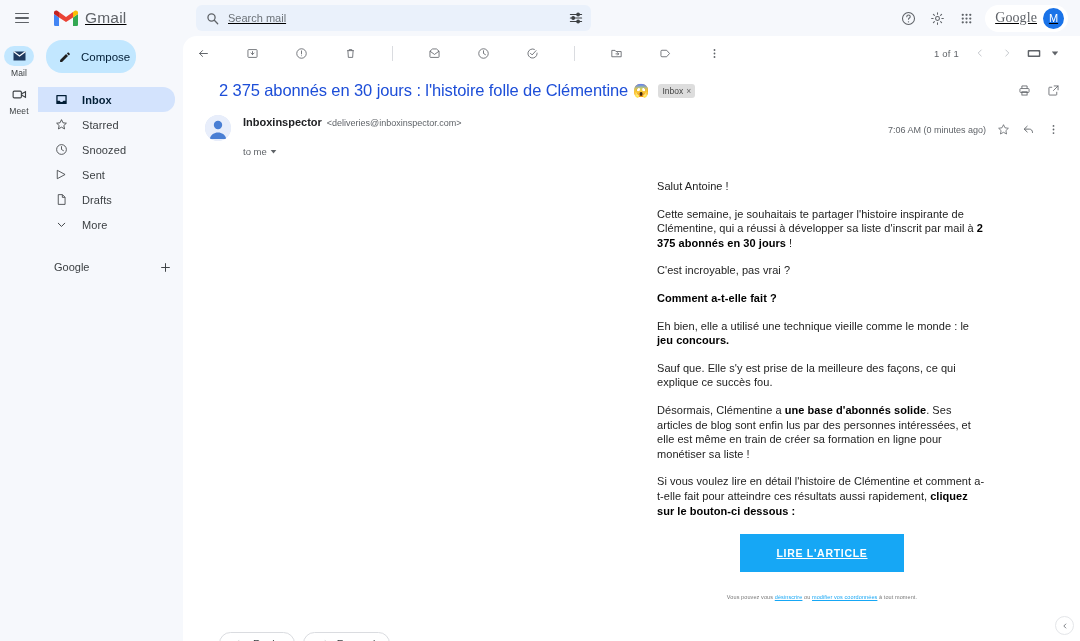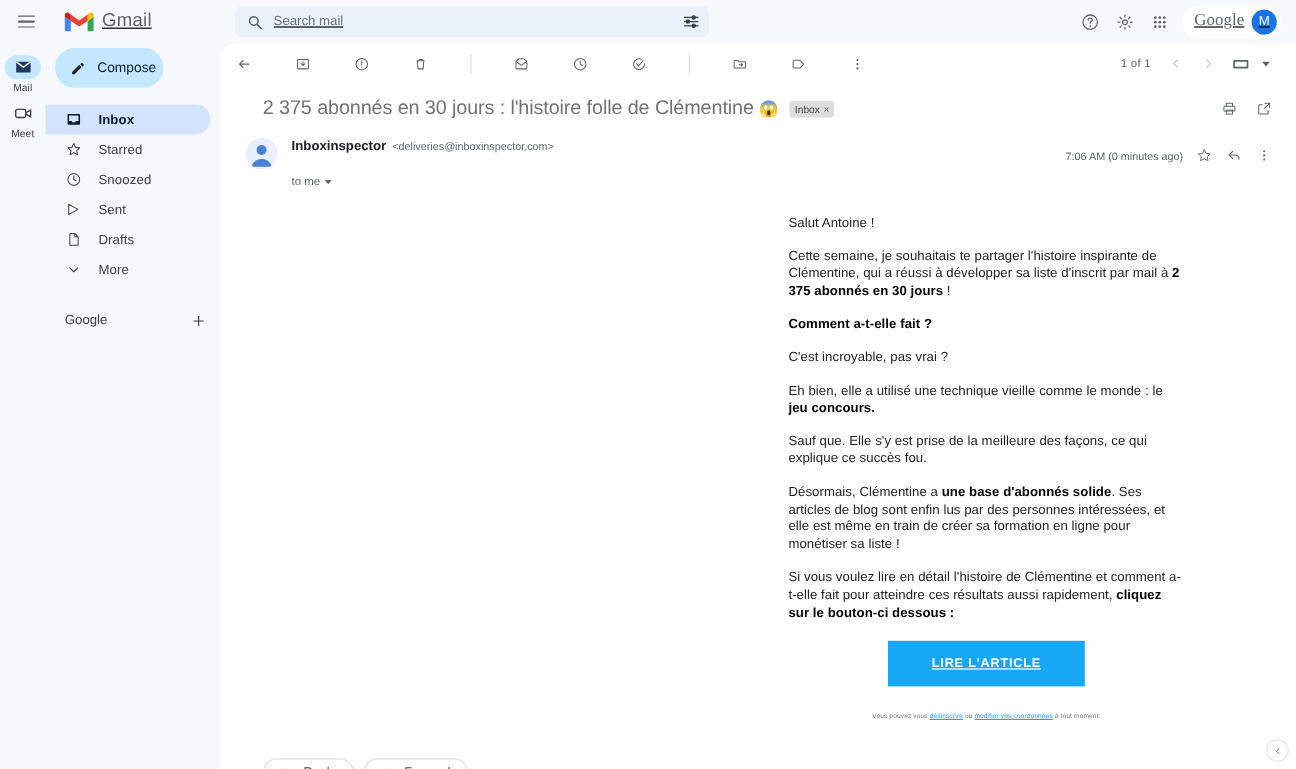--- a/index.html
+++ b/index.html
@@ -110,21 +110,21 @@
   .tb-btn {
     width: 25px; height: 25px; border-radius: 50%;
     display: flex; align-items: center; justify-content: center; cursor: pointer;
   }
   .tb-sep { width: 1px; height: 15px; background: #dadce0; margin: 0 5px; }
   .pager { margin-left: auto; display: flex; align-items: center; gap: 2px; }
   .pager-txt { font-size: 9.5px; color: #5f6368; margin-right: 6px; letter-spacing: .2px; }
 
   .subject-row { display: flex; align-items: center; padding: 14px 14px 0 36px; }
   .subject {
-    font-size: 16.5px; color: #737373; font-weight: normal; letter-spacing: -.1px;
+    font-size: 16.5px; color: #1d4ed8; font-weight: normal; letter-spacing: -.1px;
   }
   .emoji-sub { font-size: 13px; margin-left: 5px; }
   .inbox-chip {
     margin-left: 9px; background: #ddd; color: #444;
     font-size: 8.5px; border-radius: 3px; padding: 2px 4px;
     display: inline-flex; align-items: center; gap: 3px; cursor: pointer;
   }
   .chip-x { font-size: 8.5px; color: #666; }
   .subject-actions { margin-left: auto; display: flex; gap: 4px; }
 
@@ -515,22 +515,22 @@
                 <circle cx="10" cy="15.4" r="1.35"></circle>
             </svg>
           </div>
         </div>
       </div>
 
       <div class="mail-body">
         <div class="mail-inner">
           <p>Salut Antoine !</p>
           <p><span>Cette semaine, je souhaitais te partager l'histoire inspirante de Clémentine, qui a réussi à développer sa liste d'inscrit par mail à </span><b>2 375 abonnés en 30 jours</b><span> !</span></p>
+          <p>C'est incroyable, pas vrai ?</p>
           <p><b>Comment a-t-elle fait ?</b></p>
-          <p>C'est incroyable, pas vrai ?</p>
           <p><span>Eh bien, elle a utilisé une technique vieille comme le monde : le </span><b>jeu concours.</b></p>
           <p>Sauf que. Elle s'y est prise de la meilleure des façons, ce qui explique ce succès fou.</p>
           <p><span>Désormais, Clémentine a </span><b>une base d'abonnés solide</b><span>. Ses articles de blog sont enfin lus par des personnes intéressées, et elle est même en train de créer sa formation en ligne pour monétiser sa liste !</span></p>
           <p><span>Si vous voulez lire en détail l'histoire de Clémentine et comment a-t-elle fait pour atteindre ces résultats aussi rapidement, </span><b>cliquez sur le bouton-ci dessous :</b></p>
 
           <div class="cta-wrap">
             <a class="cta" href="#">LIRE L'ARTICLE</a>
           </div>
 
           <div class="mail-footer">

